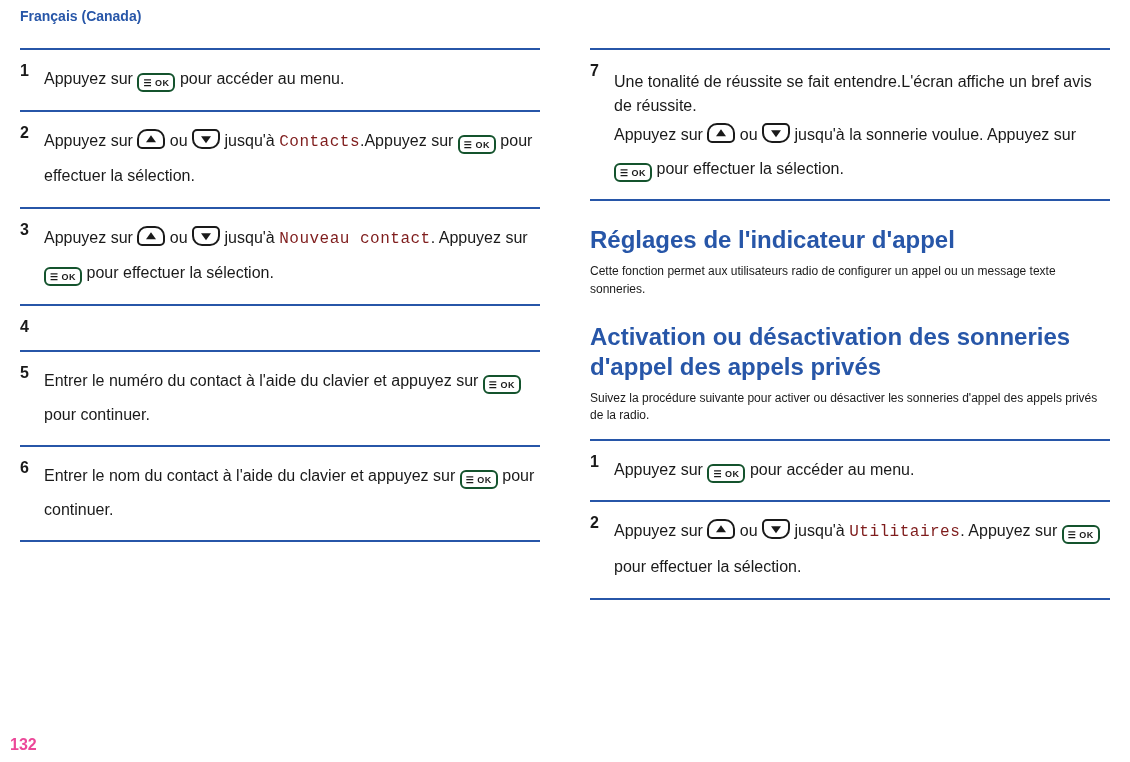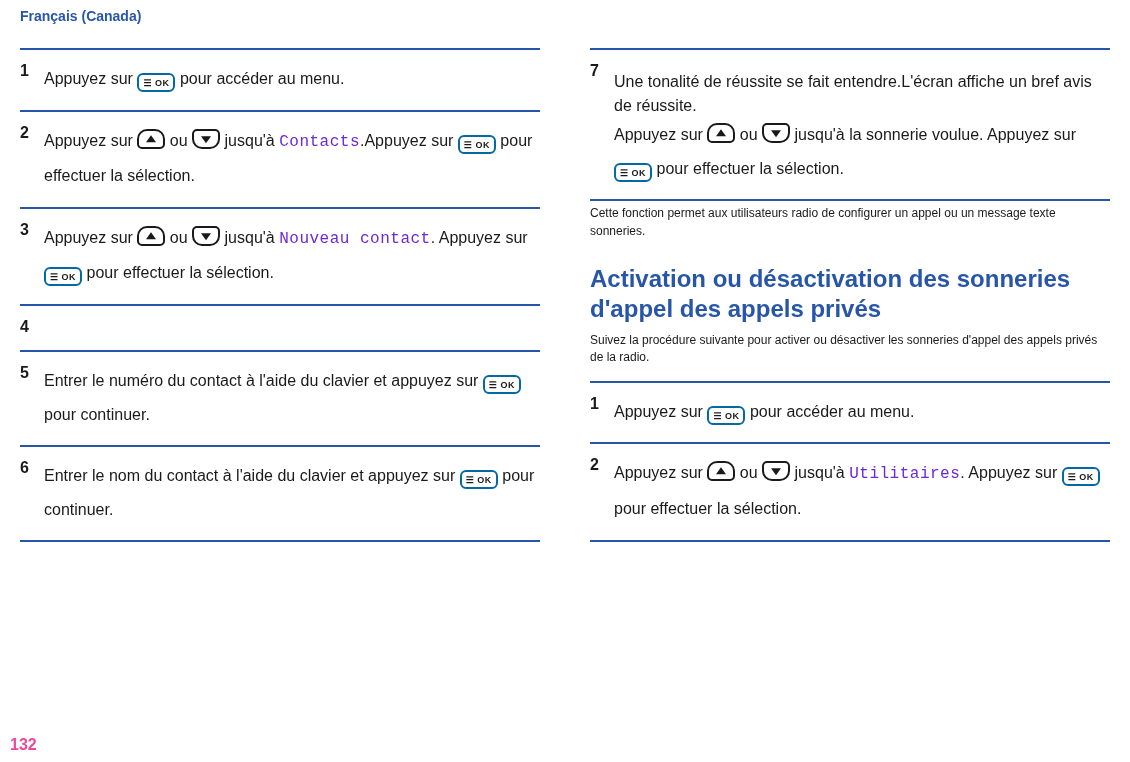--- a/index.html
+++ b/index.html
@@ -39,21 +39,21 @@
       min-width: 12px;
       padding-top: 0;
     }
     .step-body {
       flex: 1;
       line-height: 2.1;
       font-size: 16px;
     }
     .btn-ok {
       display: inline-block;
-      border: 2px solid #0369a1;
+      border: 2px solid #14532d;
       border-radius: 6px;
       padding: 0 4px;
       height: 19px;
       line-height: 16px;
       vertical-align: -2px;
       font-size: 9px;
       font-weight: bold;
       font-family: Arial, sans-serif;
       letter-spacing: 0.5px;
       background: #fff;
@@ -81,21 +81,21 @@
       border-right: 5px solid transparent;
       border-bottom: 7px solid #1a1a1a;
     }
     .btn-down::after {
       border-bottom: none;
       border-top: 7px solid #1a1a1a;
       transform: translate(-50%, -40%);
     }
     .mono {
       font-family: "Courier New", monospace;
-      color: #6d28d9;
+      color: #7f1d1d;
       letter-spacing: 0.5px;
     }
     .heading-blue {
       color: #2756a8;
       font-weight: bold;
       font-size: 24px;
       margin: 24px 0 8px 0;
       line-height: 1.25;
     }
     .para {
@@ -156,20 +156,21 @@
         <div class="step">
           <div class="step-num">7</div>
           <div class="step-body">
             <div style="margin-top: 8px; line-height: 1.5;">Une tonalité de réussite se fait entendre.L'écran affiche un bref avis de réussite.</div>
             <div style="line-height: 2.1;">Appuyez sur <span class="btn-up"></span> ou <span class="btn-down"></span> jusqu'à la sonnerie voulue. Appuyez sur <span class="btn-ok">OK</span> pour effectuer la sélection.</div>
           </div>
         </div>
       </div>
 
     <div class="aftersteps">
+      <h2 class="heading-blue">Réglages de l'indicateur d'appel</h2>
       <p class="para">Cette fonction permet aux utilisateurs radio de configurer un appel ou un message texte sonneries.</p>
 
       <h2 class="heading-blue">Activation ou désactivation des sonneries d'appel des appels privés</h2>
       <p class="para">Suivez la procédure suivante pour activer ou désactiver les sonneries d'appel des appels privés de la radio.</p>
 
       <div id="right-steps" class="top-border mt">
           <div class="step">
             <div class="step-num">1</div>
             <div class="step-body">Appuyez sur <span class="btn-ok">OK</span> pour accéder au menu.</div>
           </div>

